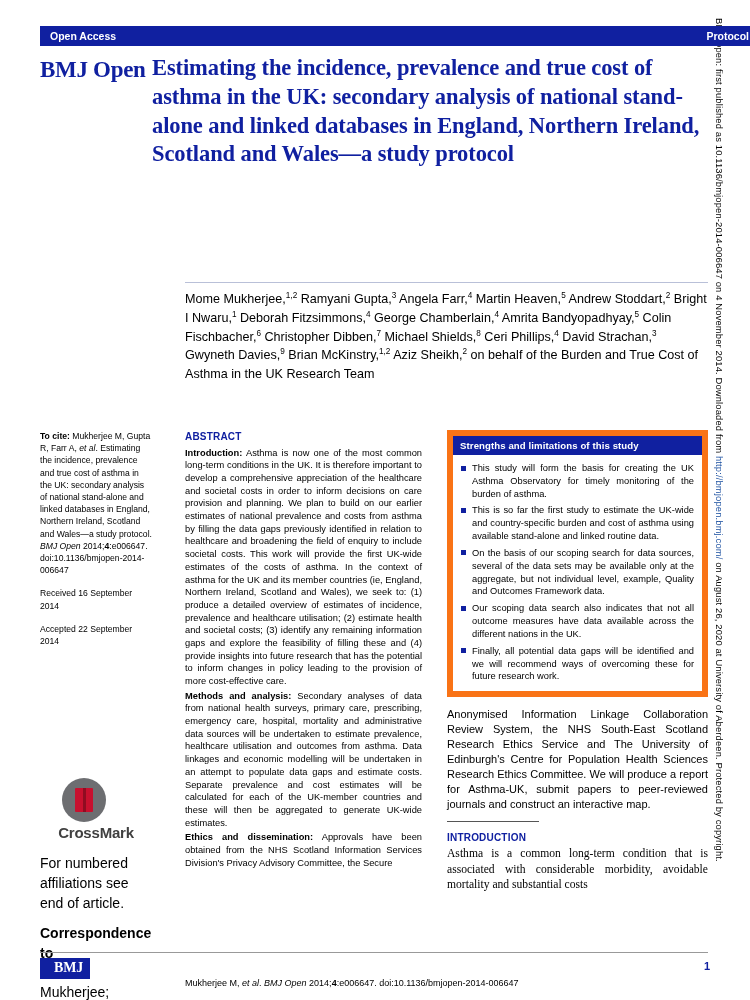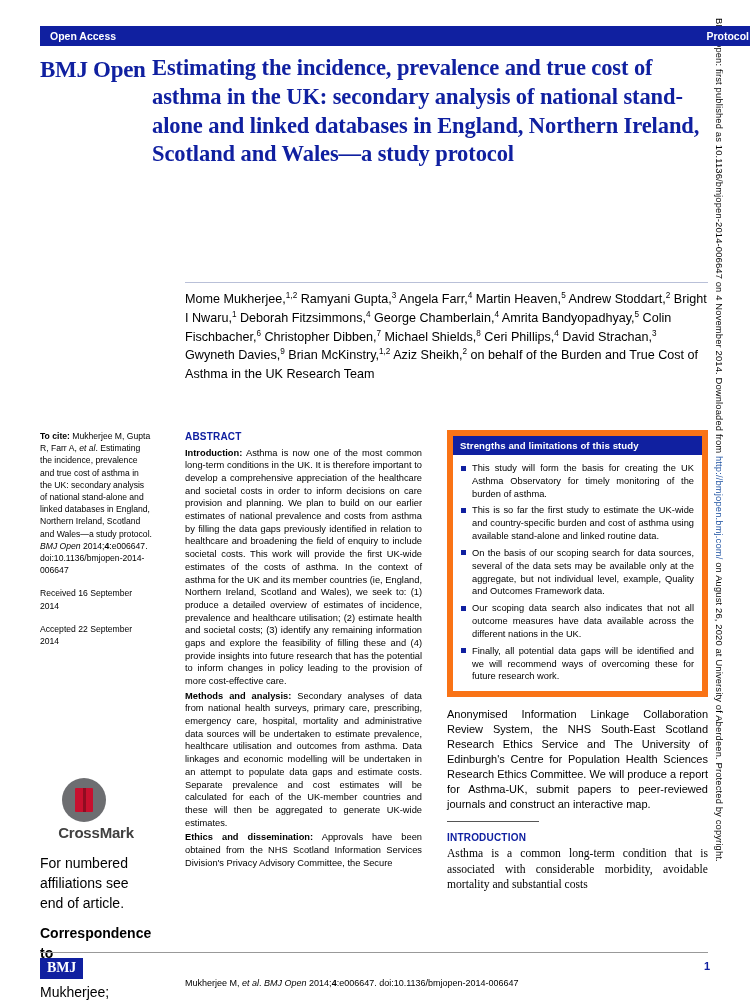--- a/index.html
+++ b/index.html
@@ -292,21 +292,21 @@
   }
   .bmj-foot {
     position: absolute;
     left: 40px;
     top: 958px;
     background: #1020a0;
     color: #fff;
     font-family: "Liberation Serif", serif;
     font-weight: bold;
     font-size: 14px;
-    padding: 2px 7px 3px 7px;
+    padding: 2px 7px 3px 14px;
     letter-spacing: -0.2px;
   }
   .foot-cite {
     position: absolute;
     left: 185px;
     top: 962px;
     font-size: 9px;
     color: #000;
     margin-top: 16px;
   }

